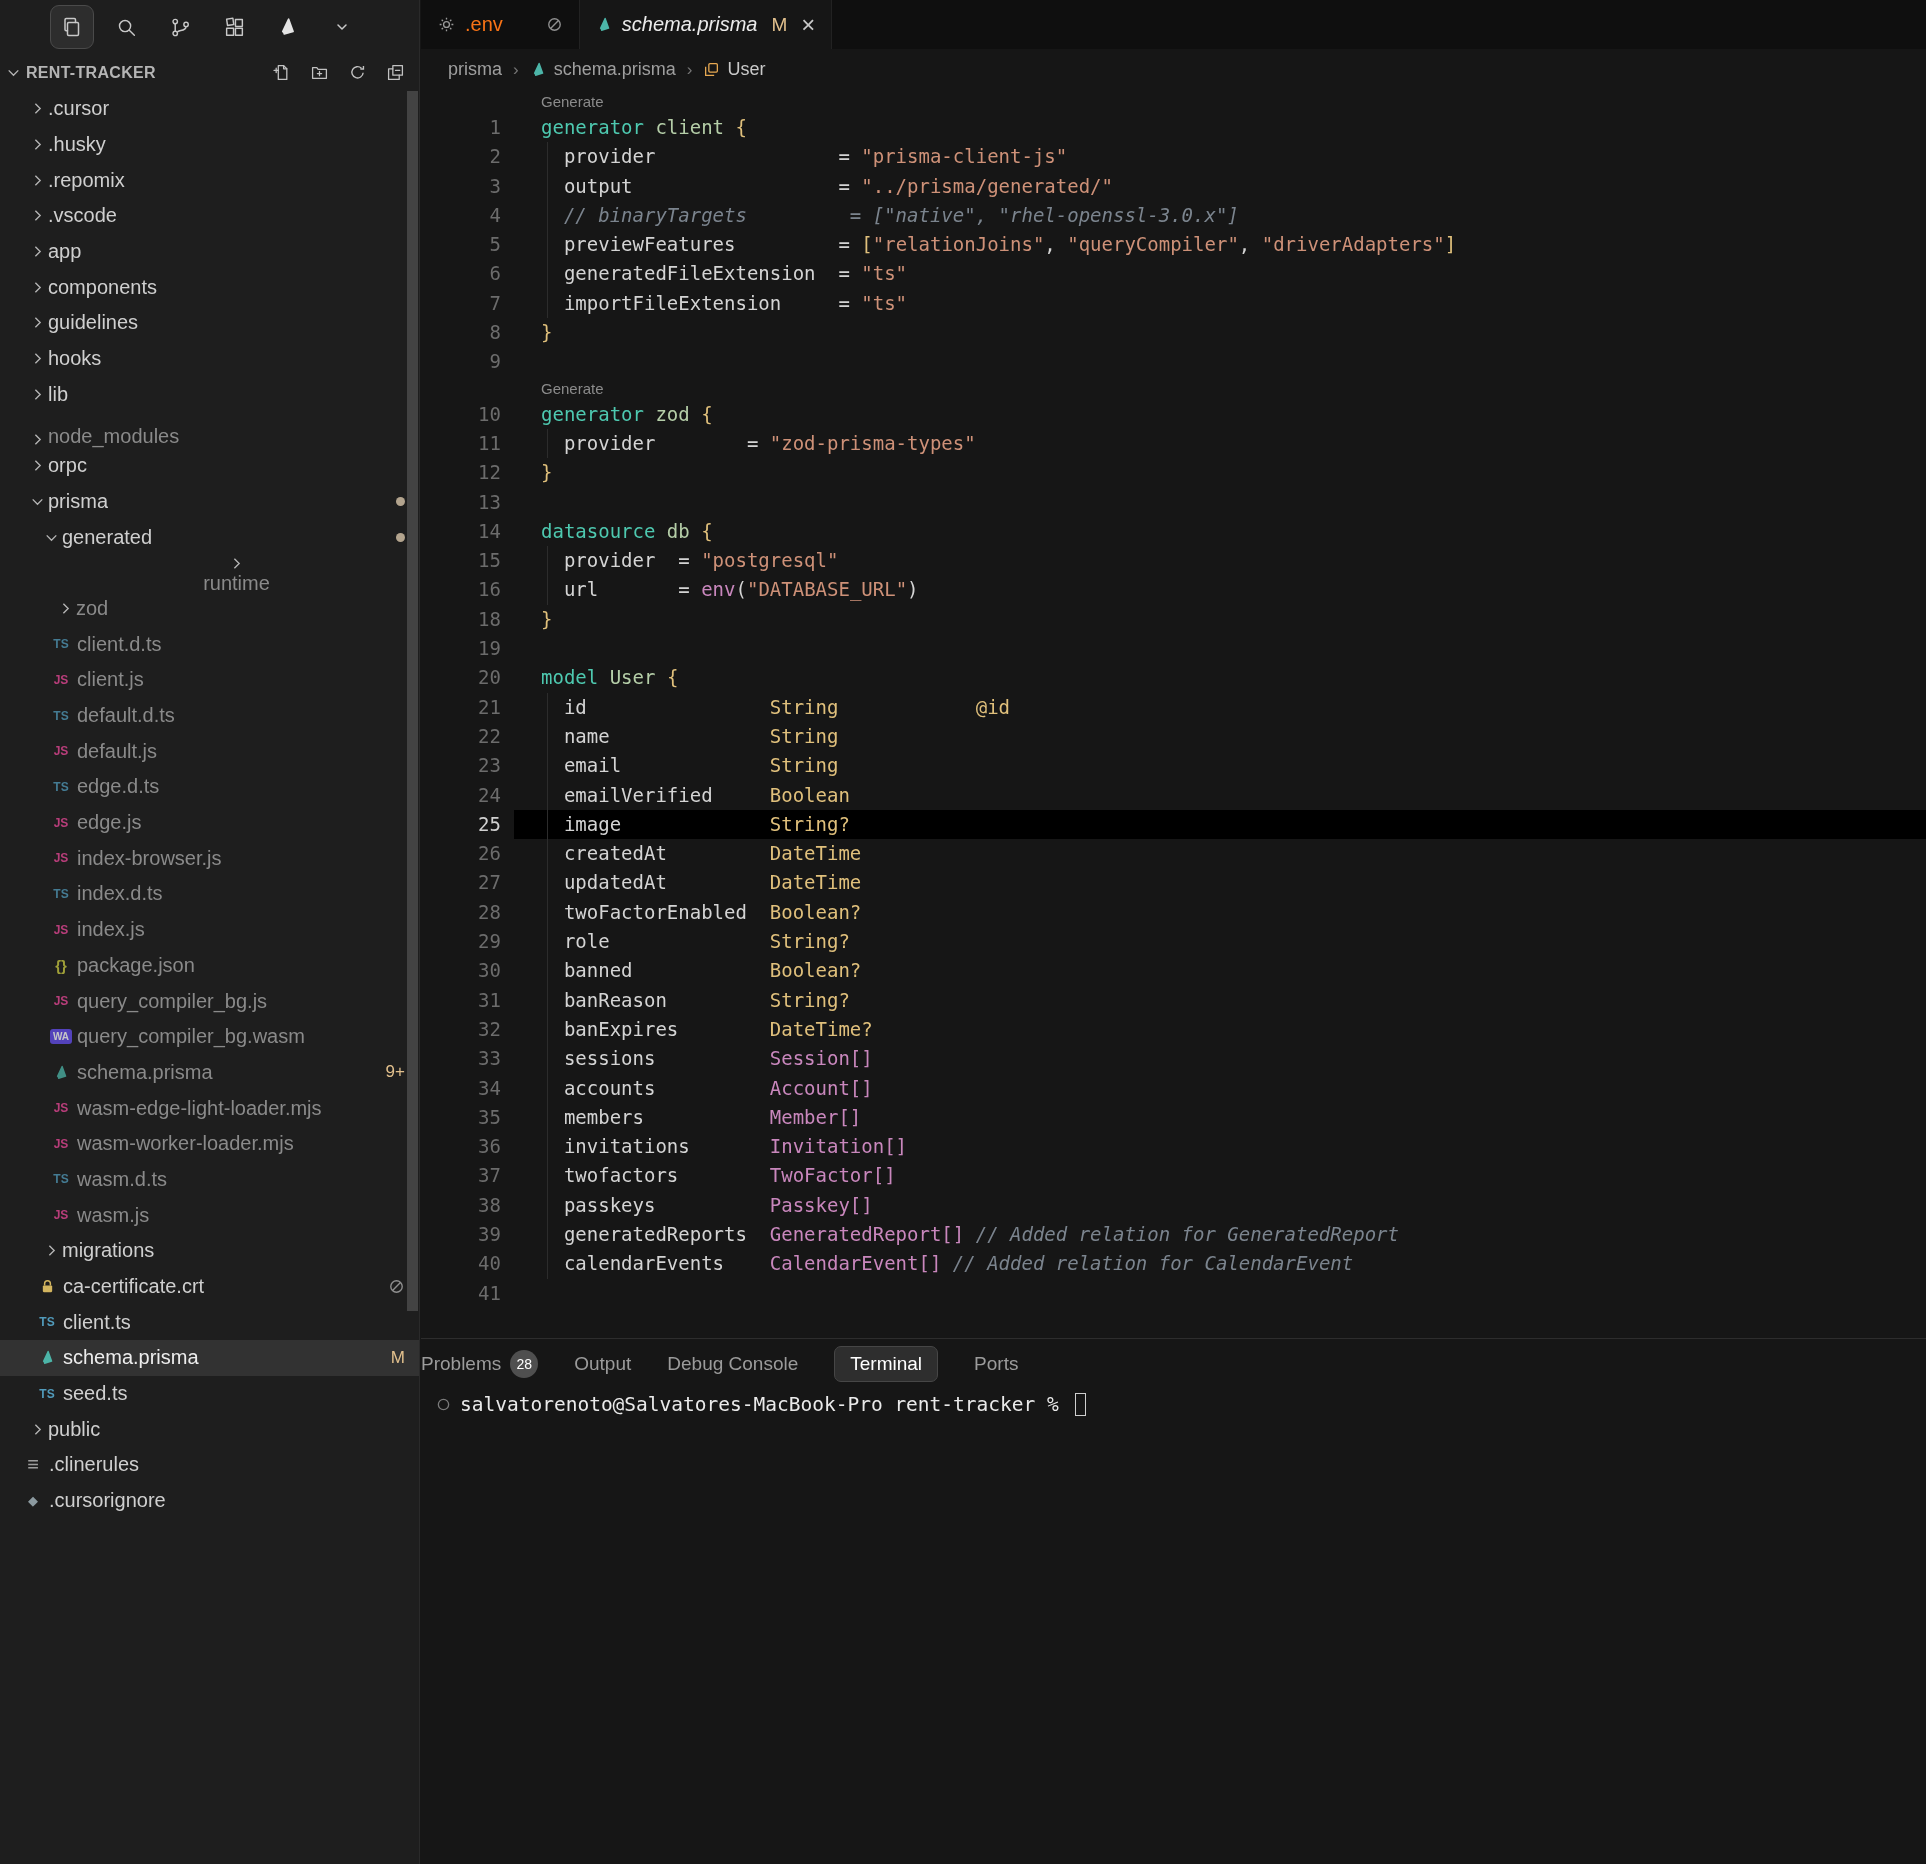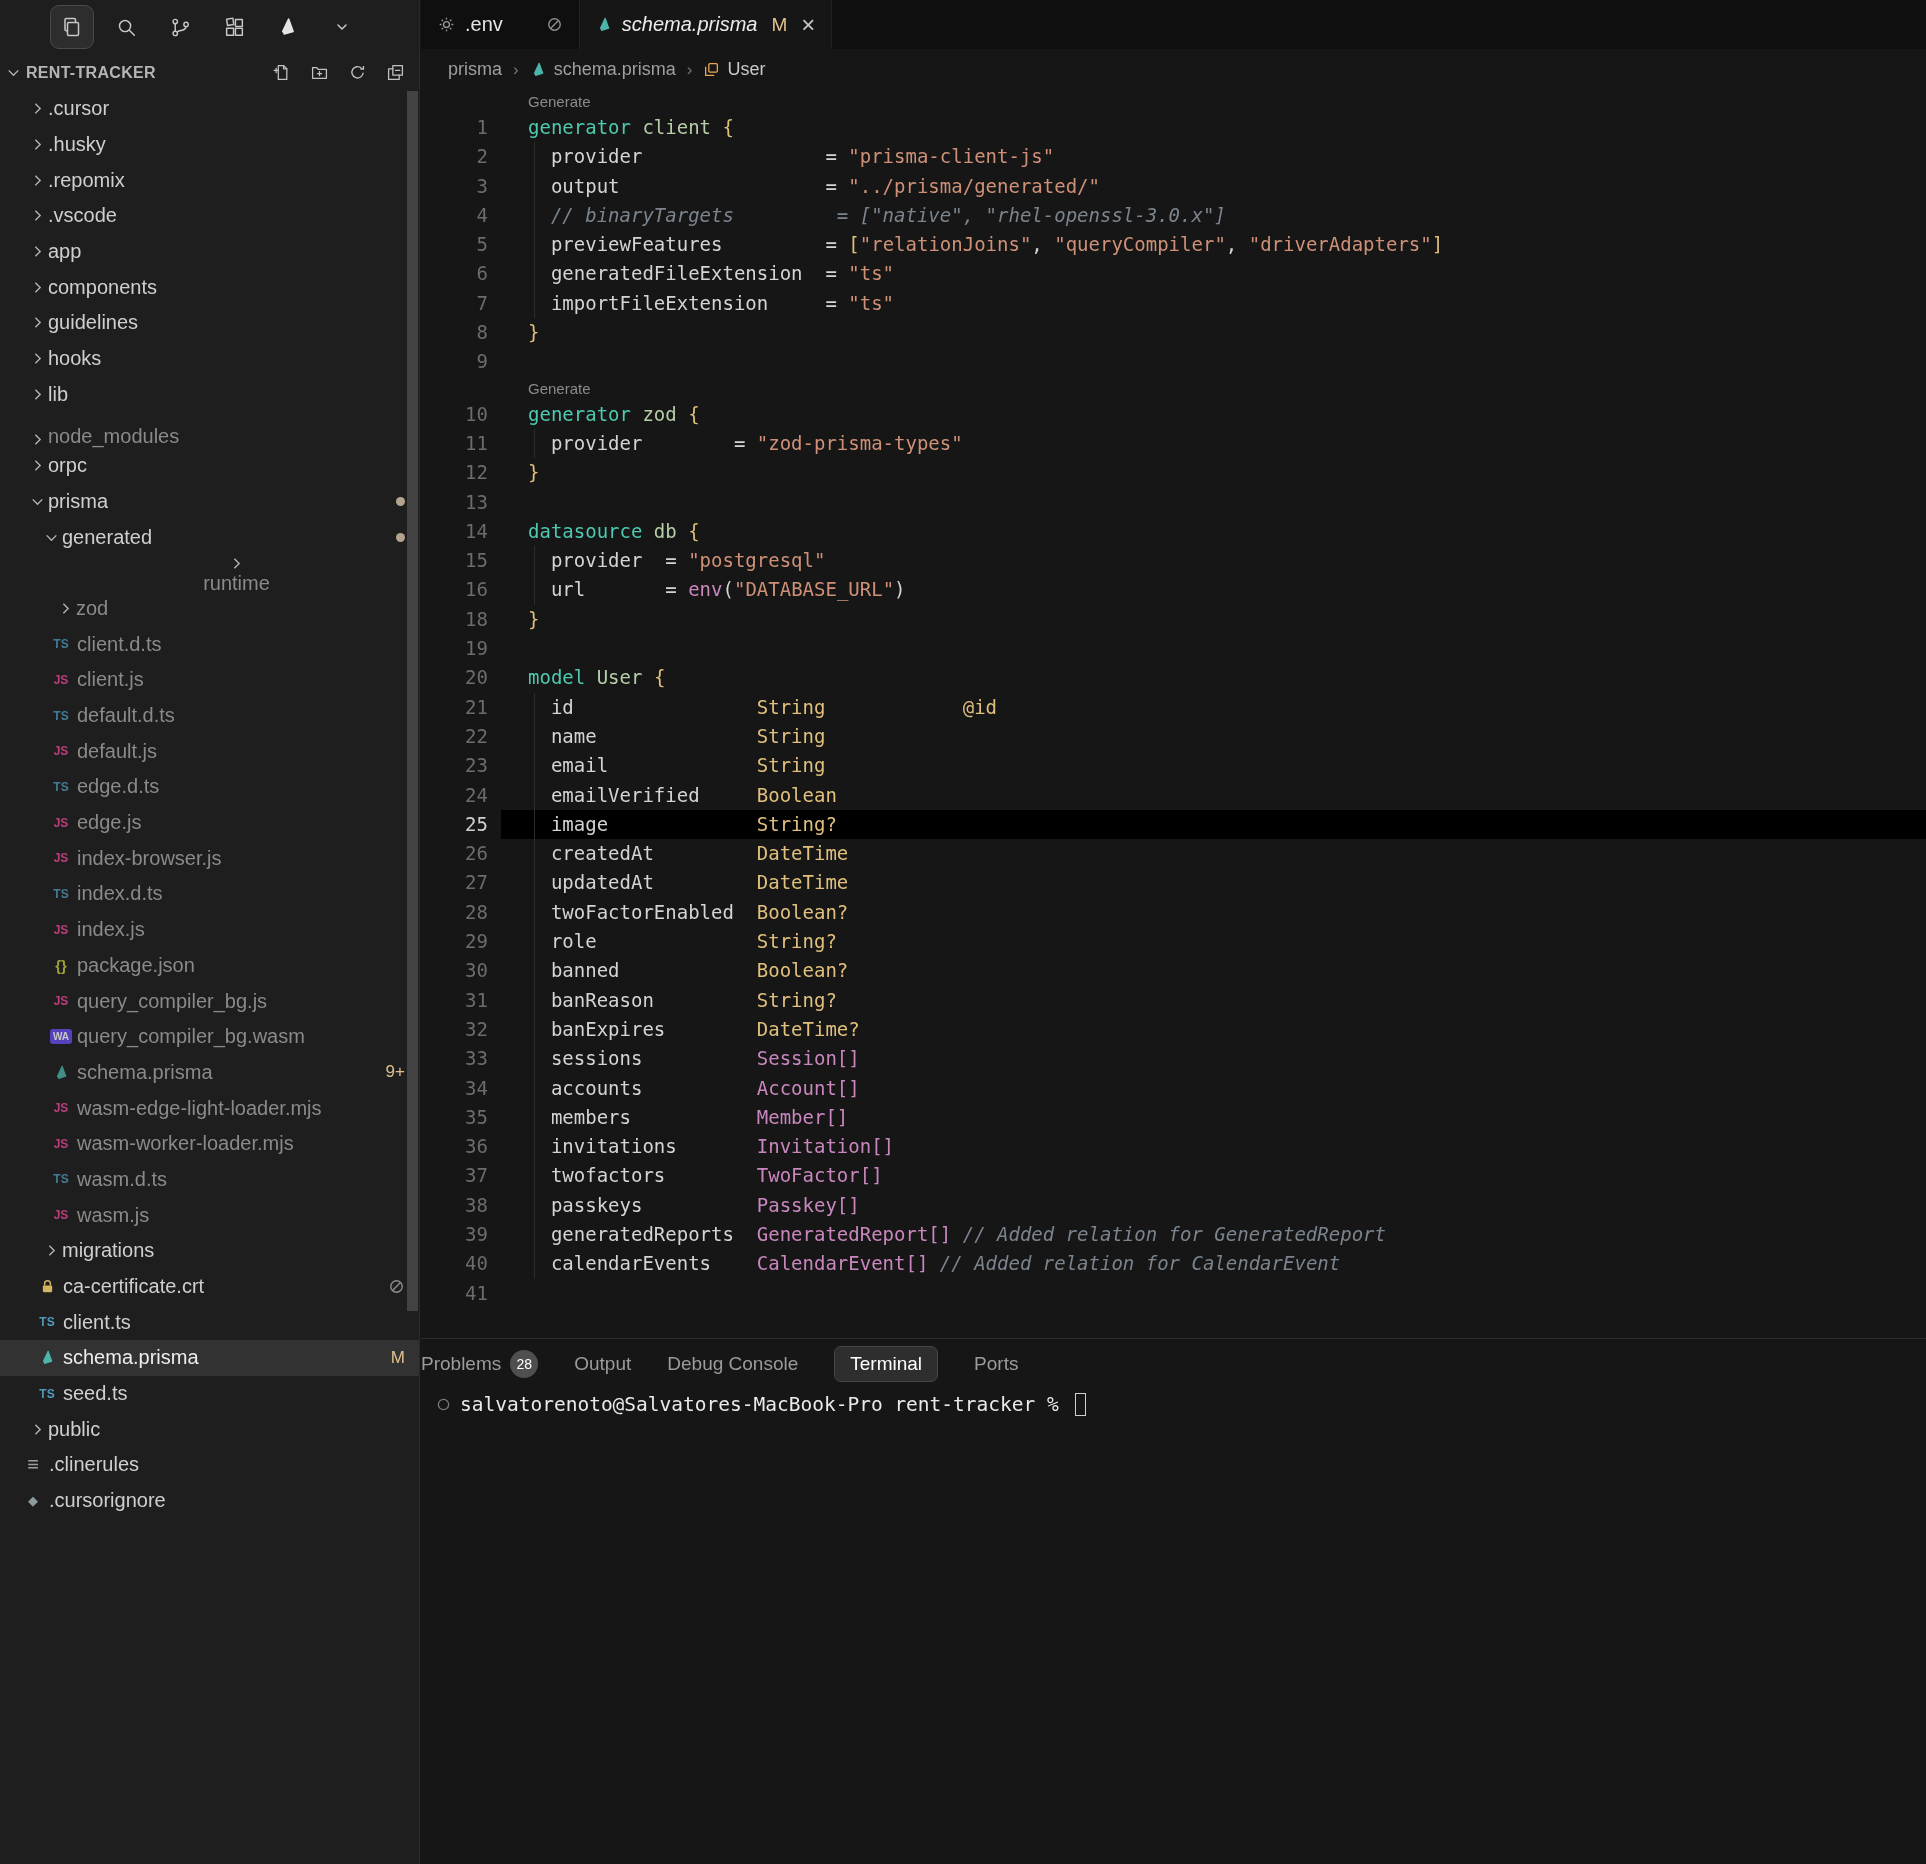--- a/index.html
+++ b/index.html
@@ -33,34 +33,34 @@
   .ficon.ts { color:#519aba; }
   .ficon.js { color:#ec4899; }
   .ficon.json { color:#cbcb41; font-size:15px; }
   .ficon.wasm { background:#654ff0; color:#fff; font-size:10px; padding:2px 3px; border-radius:3px; font-weight:700; }
   .ficon.listic { color:#9d9d9d; font-size:20px; font-weight:400; }
   .ficon.diam { color:#8c9aa0; font-size:13px; font-weight:400; }
   .sidebar-scrollbar { position:absolute; top:91px; right:1px; width:11px; height:1220px; background:rgba(130,130,130,.38); }
   
   .editor-region { position:absolute; top:0; left:421px; right:0; bottom:0; background:#161616; }
   .tabbar { display:flex; height:49px; background:#0f0f0f; align-items:stretch; }
-  .tab { display:flex; align-items:center; gap:9px; padding:0 16px; border-right:1px solid #222222; color:#e5e5e5; font-size:20px; }
+  .tab { display:flex; align-items:center; gap:9px; padding:0 16px; border-right:1px solid #222222; color:#f97316; font-size:20px; }
   .tab.active { background:#161616; color:#ebebeb; }
   .tab-icon { display:flex; align-items:center; }
   .tab-label.italic { font-style:italic; }
   .tab-mod { color:#E2C08D; margin-left:5px; font-size:19px; }
   .tab-close { margin-left:5px; font-size:24px; color:#c7c7c7; line-height:1; }
   .tab-ignored { margin-left:34px; display:flex; }
   .breadcrumb { display:flex; align-items:center; height:41px; padding-left:27px; gap:11px; font-size:18px; color:#9f9f9f; }
   .bc-seg { display:flex; align-items:center; gap:7px; }
   .bc-seg:last-child { color:#c9c9c9; }
   .bc-sep { color:#767676; font-size:17px; }
   .bc-ic { display:flex; align-items:center; }
   
-  .code { position:absolute; top:90px; left:0; right:0; height:1248px; overflow:hidden; font-family:"DejaVu Sans Mono",monospace; font-size:19px; color:#d4d4d4; }
+  .code { position:absolute; top:90px; left:13px; right:0; height:1248px; overflow:hidden; font-family:"DejaVu Sans Mono",monospace; font-size:19px; color:#d4d4d4; }
   .lens-row { height:23px; display:flex; align-items:center; padding-left:107px; }
   .lens-label { font-family:"Liberation Sans",sans-serif; font-size:15px; color:#8b8b8b; }
   .code-row { display:flex; height:29.3px; line-height:29.3px; position:relative; }
   .gutter { flex:none; width:80px; text-align:right; padding-right:13px; color:#6c6c6c; }
   .code-row.cur .gutter { color:#d0d0d0; }
   .line-text { flex:1; white-space:pre; position:relative; padding-left:27px; }
   .code-row.cur .line-text { background:#000000; }
   .guide { position:absolute; left:33px; top:0; bottom:0; border-left:1px solid #2c2c2c; }
   .mod-marker { position:absolute; left:73px; top:2px; bottom:2px; width:8px;
     background:repeating-linear-gradient(135deg,#c9a158 0px,#c9a158 2.5px,transparent 2.5px,transparent 5.5px); }

